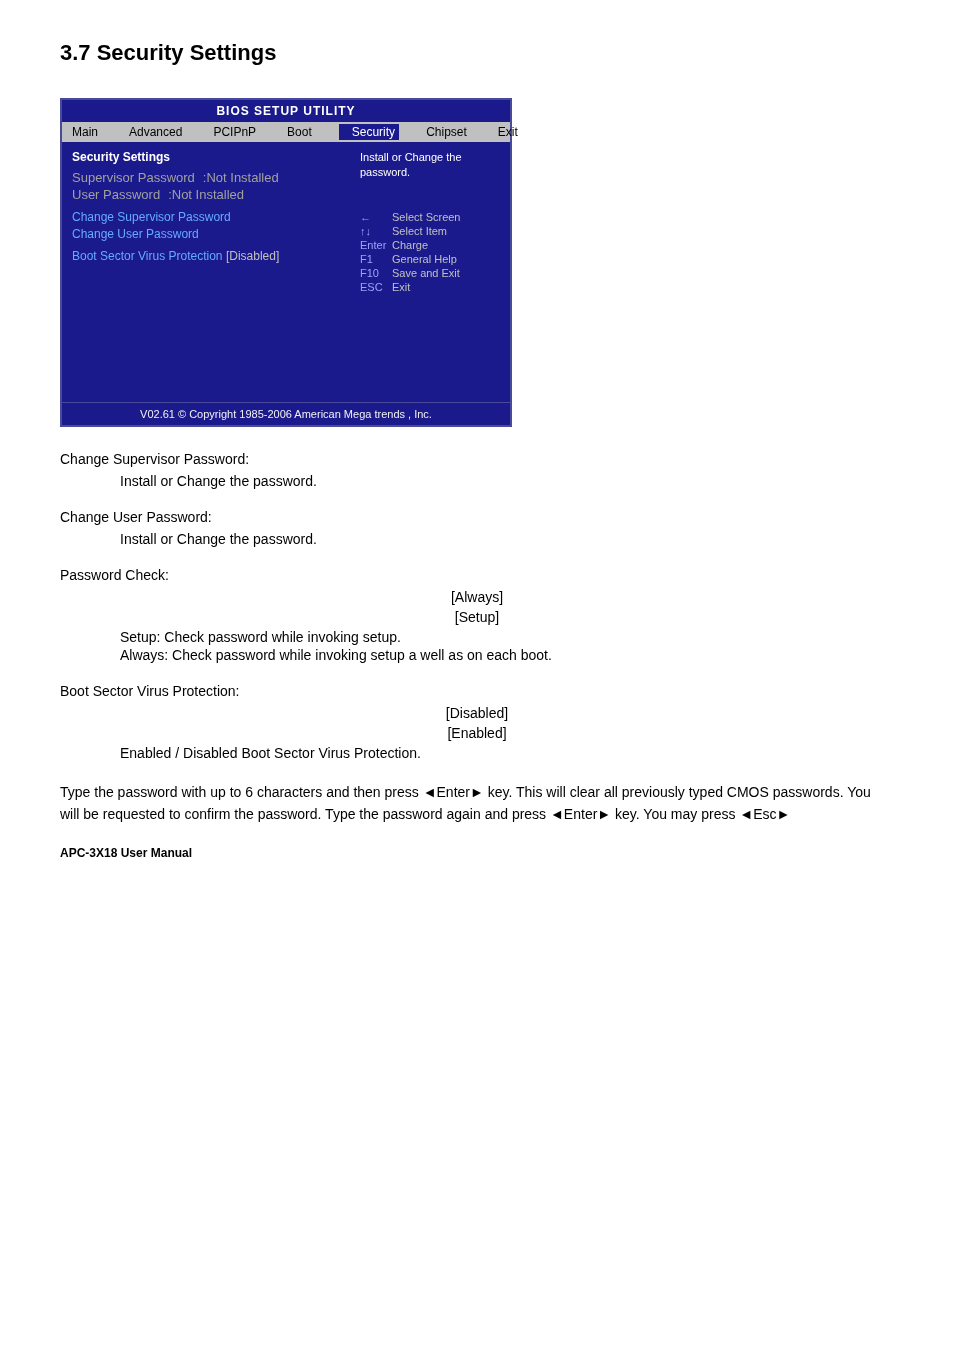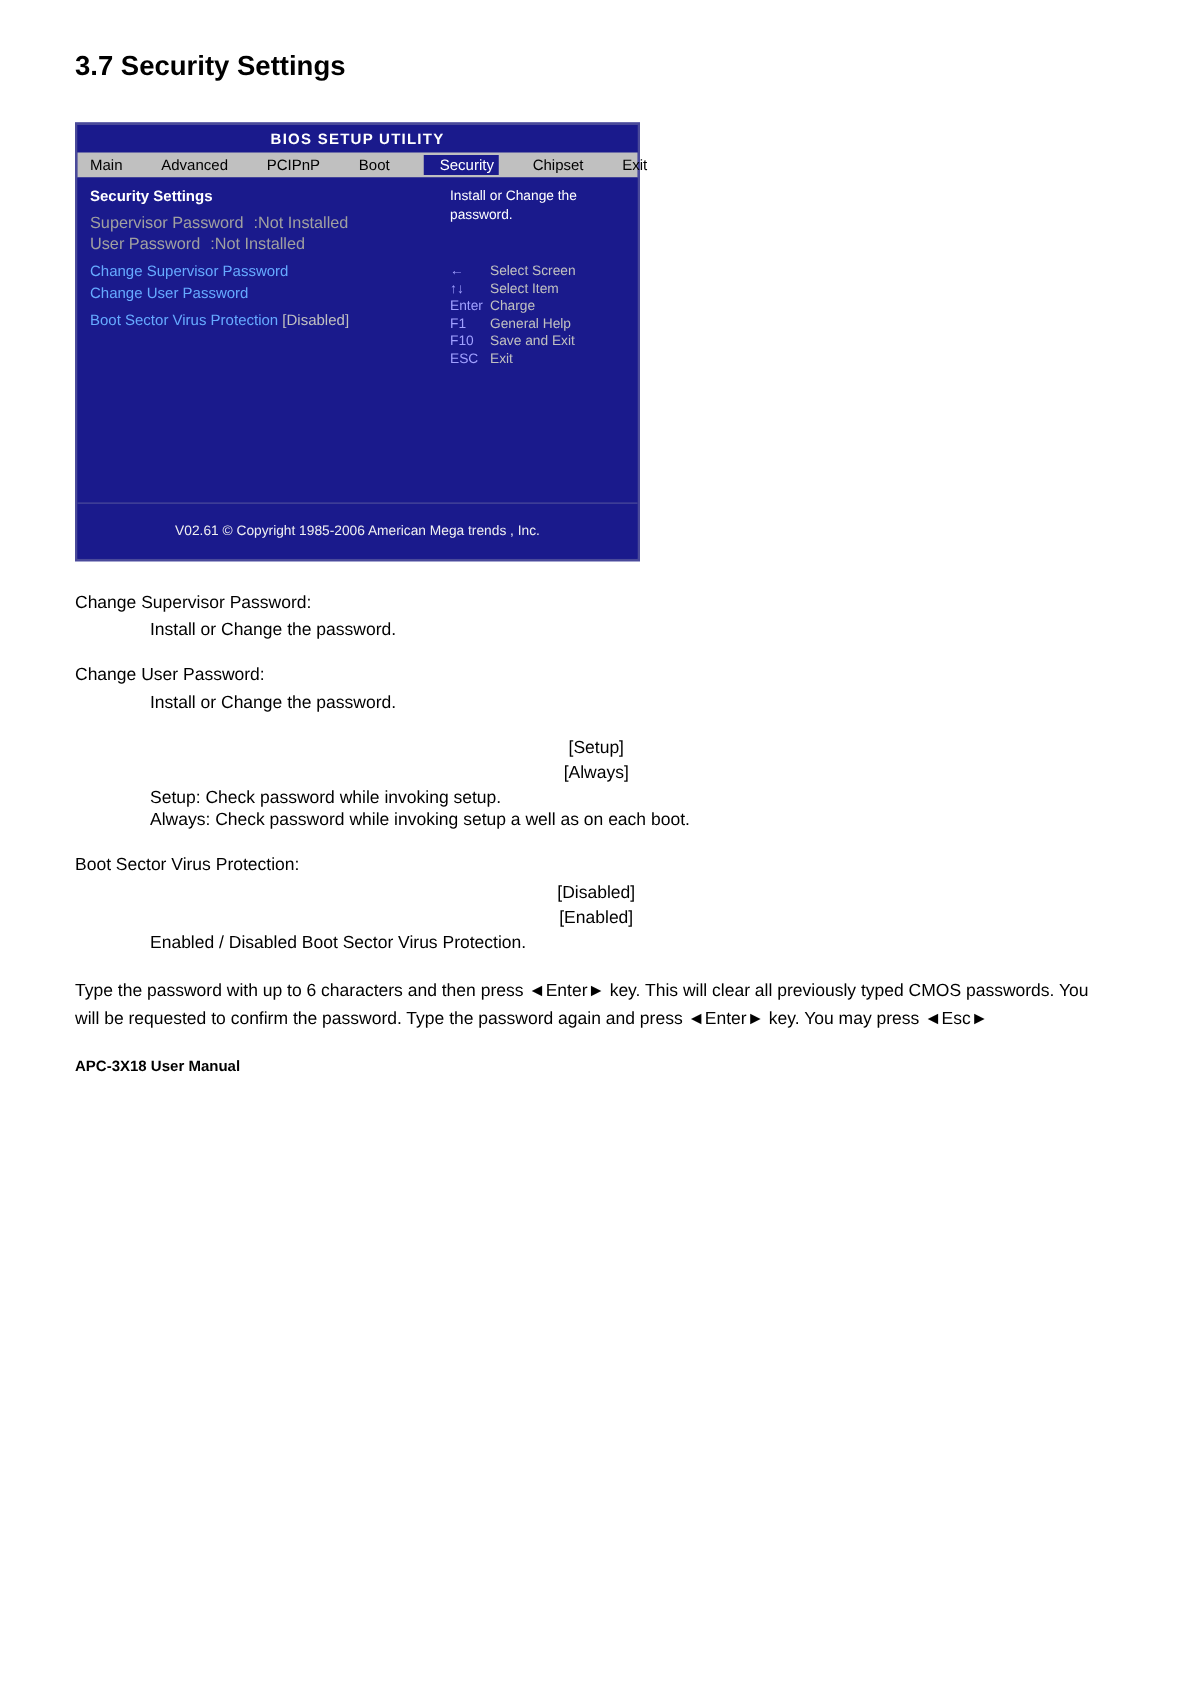--- a/index.html
+++ b/index.html
@@ -141,21 +141,21 @@
     .bios-key-desc {
       color: #c0c0c0;
     }
 
     .bios-footer {
       background: #1a1a8c;
       border-top: 1px solid #4a4a9a;
       text-align: center;
       color: #f0f0f0;
       font-size: 11px;
-      padding: 16px;
+      padding: 5px;
     }
 
     
     .desc-section {
       margin-bottom: 20px;
     }
 
     .desc-heading {
       font-size: 14px;
       color: #000;
@@ -285,22 +285,23 @@
   <div class="desc-heading">Change Supervisor Password:</div>
   <div class="desc-indent">Install or Change the password.</div>
 </div>
 
 <div class="desc-section">
   <div class="desc-heading">Change User Password:</div>
   <div class="desc-indent">Install or Change the password.</div>
 </div>
 
 <div class="desc-section">
+  <div class="desc-heading">Password Check:</div>
+  <div class="desc-center">[Always]</div>
   <div class="desc-center">[Setup]</div>
-  <div class="desc-center">[Always]</div>
   <div class="desc-sub">Setup: Check password while invoking setup.</div>
   <div class="desc-sub">Always: Check password while invoking setup a well as on each boot.</div>
 </div>
 
 <div class="desc-section">
   <div class="desc-heading">Boot Sector Virus Protection:</div>
   <div class="desc-center">[Disabled]</div>
   <div class="desc-center">[Enabled]</div>
   <div class="desc-sub">Enabled / Disabled Boot Sector Virus Protection.</div>
 </div>

